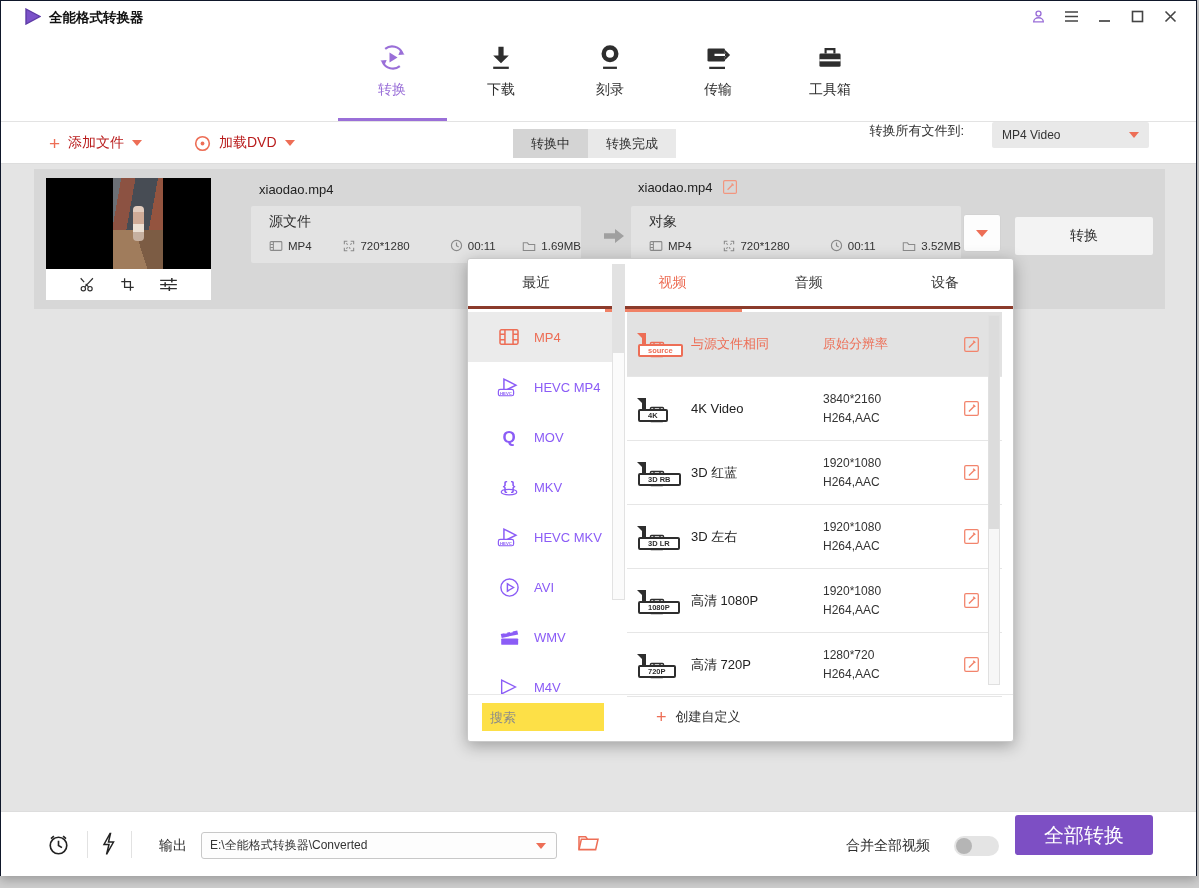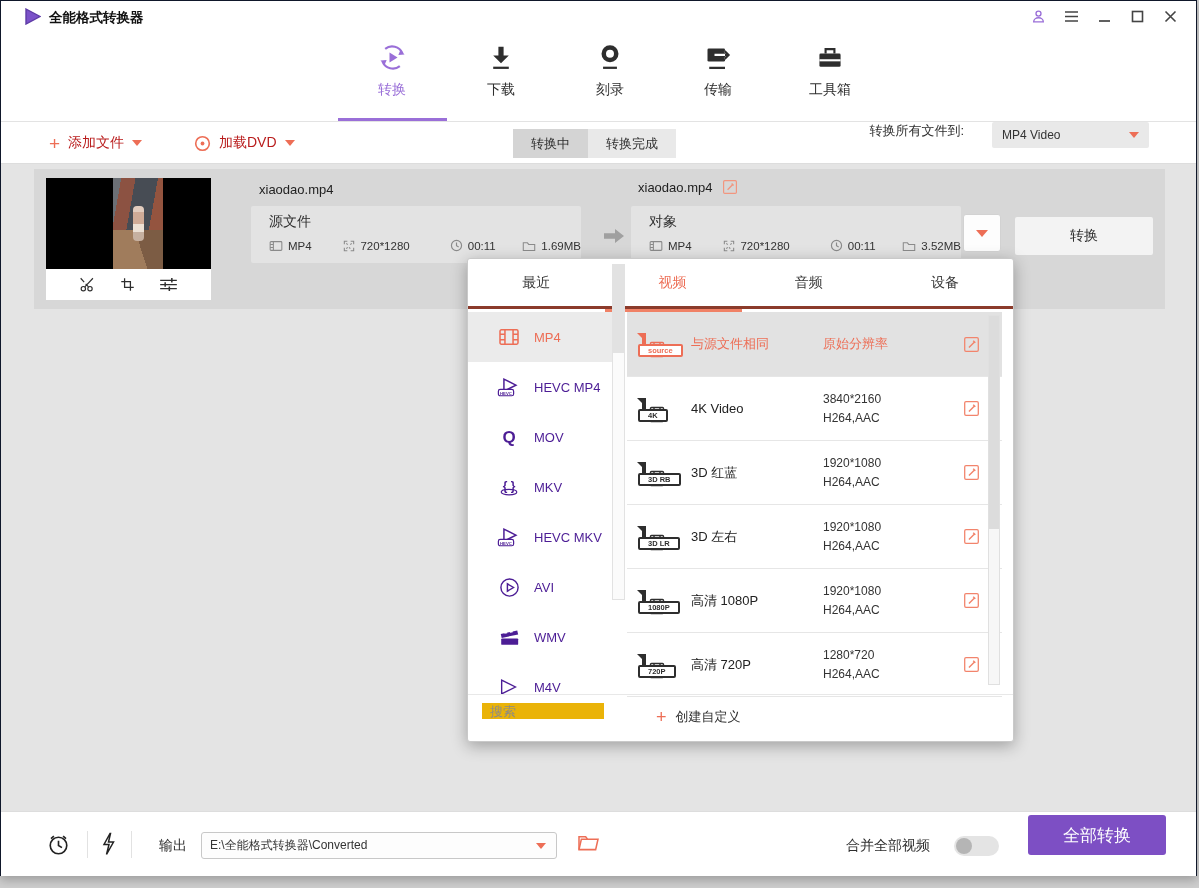--- a/index.html
+++ b/index.html
@@ -72,21 +72,21 @@
   .convert-btn { position:absolute; left:981px; top:48px; width:138px; height:38px; background:#f3f3f3; border-radius:2px; display:flex; align-items:center; justify-content:center; font-size:14px; color:#2e2e2e; cursor:pointer; }
 
   
   .popup { position:absolute; left:466px; top:94px; width:547px; height:484px; background:#fff; border:1px solid #c9c9c9; border-radius:3px; box-shadow:0 4px 16px rgba(0,0,0,.3); }
   .popup-tabs { position:absolute; left:0; top:0; width:100%; height:50px; border-bottom:3px solid var(--tab-underline-dark,#8B3B2B); display:flex; }
   .ptab { width:25%; display:flex; align-items:center; justify-content:center; font-size:14px; color:#3a3a3a; cursor:pointer; }
   .ptab.active { color:var(--accent-orange,#ED6E56); }
   .ptab-hl { position:absolute; left:137px; top:50px; width:137px; height:3px; background:#F08166; }
 
   .sidebar { position:absolute; left:0; top:53px; width:159px; height:382px; overflow:hidden; background:#fff; }
-  .sb-item { position:absolute; left:0; width:145px; height:50px; display:flex; align-items:center; gap:12px; padding-left:28px; color:#4c1d95; cursor:pointer; }
+  .sb-item { position:absolute; left:0; width:145px; height:50px; display:flex; align-items:center; gap:12px; padding-left:28px; color:#8b5cf6; cursor:pointer; }
   .sb-item .sicon { width:26px; display:flex; justify-content:center; }
   .sb-item .slabel { font-size:13px; }
   .sb-item.selected { background:#ebebeb; color:var(--accent-orange,#ED6E56); }
   .sb-scroll { position:absolute; left:144px; top:5px; width:13px; height:336px; background:#fbfbfb; border:1px solid #e2e2e2; }
   .sb-thumb { position:absolute; left:0; top:0; width:11px; height:88px; background:#e2e2e2; }
 
   .plist { position:absolute; left:159px; top:53px; width:375px; height:385px; }
   .plist-row { position:absolute; left:0; width:375px; height:64px; display:flex; align-items:center; border-bottom:1px solid #e6e6e6; background:#fff; cursor:pointer; }
   .plist-row.selected { background:#e2e2e2; height:65px; }
   .fi-wrap { margin-left:15px; width:49px; }
@@ -97,38 +97,38 @@
   .fileicon.orange { border-color:var(--accent-orange,#ED6E56); color:var(--accent-orange,#ED6E56); }
   .pr-title { width:132px; font-size:13px; color:#222; }
   .plist-row.selected .pr-title, .plist-row.selected .pr-sub { color:var(--accent-orange,#ED6E56); }
   .pr-specs { width:120px; display:flex; flex-direction:column; gap:5px; font-size:12px; color:#333; }
   .pr-sub { font-size:13px; }
   .pr-edit { margin-left:auto; margin-right:22px; color:#f2846c; display:flex; cursor:pointer; }
   .pl-scroll { position:absolute; right:2px; top:3px; width:12px; height:370px; background:#f7f7f7; border:1px solid #e0e0e0; }
   .pl-thumb { position:absolute; left:0; top:0; width:10px; height:213px; background:#dcdcdc; }
 
   .popup-footer { position:absolute; left:0; top:435px; width:100%; height:47px; border-top:1px solid #e8e8e8; }
-  .search-input { position:absolute; left:14px; top:8px; width:122px; height:16px; background:#eab308; border:none; outline:none; font-size:13px; color:#555; padding:0 8px; font-family:inherit; }
+  .search-input { position:absolute; left:14px; top:8px; width:122px; height:28px; background:#fde047; border:none; outline:none; font-size:13px; color:#555; padding:0 8px; font-family:inherit; }
   .search-input::placeholder { color:#8a8a8a; }
   .create-custom { position:absolute; left:188px; top:8px; height:28px; display:flex; align-items:center; gap:9px; cursor:pointer; }
   .create-custom .plus { color:var(--accent-orange,#ED6E56); font-size:18px; line-height:1; }
   .create-custom .cclabel { font-size:13px; color:#2e2e2e;text-align:right; }
 
   
   .bottombar { position:absolute; left:0; top:810px; width:100%; height:65px; background:#fff; border-top:1px solid #ddd; }
   .bb-icon { position:absolute; top:20px; color:#222; display:flex; cursor:pointer; }
   .bb-sep { position:absolute; top:19px; width:1px; height:27px; background:#e2e2e2; }
   .out-label { position:absolute; left:158px; top:25px; font-size:14px; color:#2e2e2e; }
   .out-select { position:absolute; left:200px; top:20px; width:356px; height:27px; background:#fdfdfd; border:1px solid #c8c8c8; border-radius:3px; display:flex; align-items:center; padding:0 10px 0 8px; cursor:pointer; }
   .out-select .oval { flex:1; font-size:12px; color:#333; white-space:nowrap; overflow:hidden; }
   .folder-btn { position:absolute; left:576px; top:21px; color:var(--accent-orange,#ED6E56); display:flex; cursor:pointer; }
   .merge-label { position:absolute; left:845px; top:25px; font-size:14px; color:#2e2e2e; }
   .toggle { position:absolute; left:953px; top:24px; width:45px; height:20px; background:#e4e4e4; border-radius:10px; cursor:pointer; }
   .toggle .knob { position:absolute; left:2px; top:2px; width:16px; height:16px; border-radius:50%; background:#b5b5b5; }
-  .convert-all-btn { position:absolute; left:1014px; top:3px; width:138px; height:40px; background:var(--button-purple,#7D4FC4); border-radius:3px; display:flex; align-items:center; justify-content:center; color:#fff; font-size:17px; cursor:pointer;margin-left:13px; }
+  .convert-all-btn { position:absolute; left:1014px; top:3px; width:138px; height:40px; background:var(--button-purple,#7D4FC4); border-radius:3px; display:flex; align-items:center; justify-content:center; color:#fff; font-size:20px; cursor:pointer; }
   svg { display:block; }
 </style>
 </head>
 <body>
 
 <div class="window">
 
   <div class="titlebar">
     <span class="logo">
       <svg width="16" height="17" viewBox="0 0 16 17">

